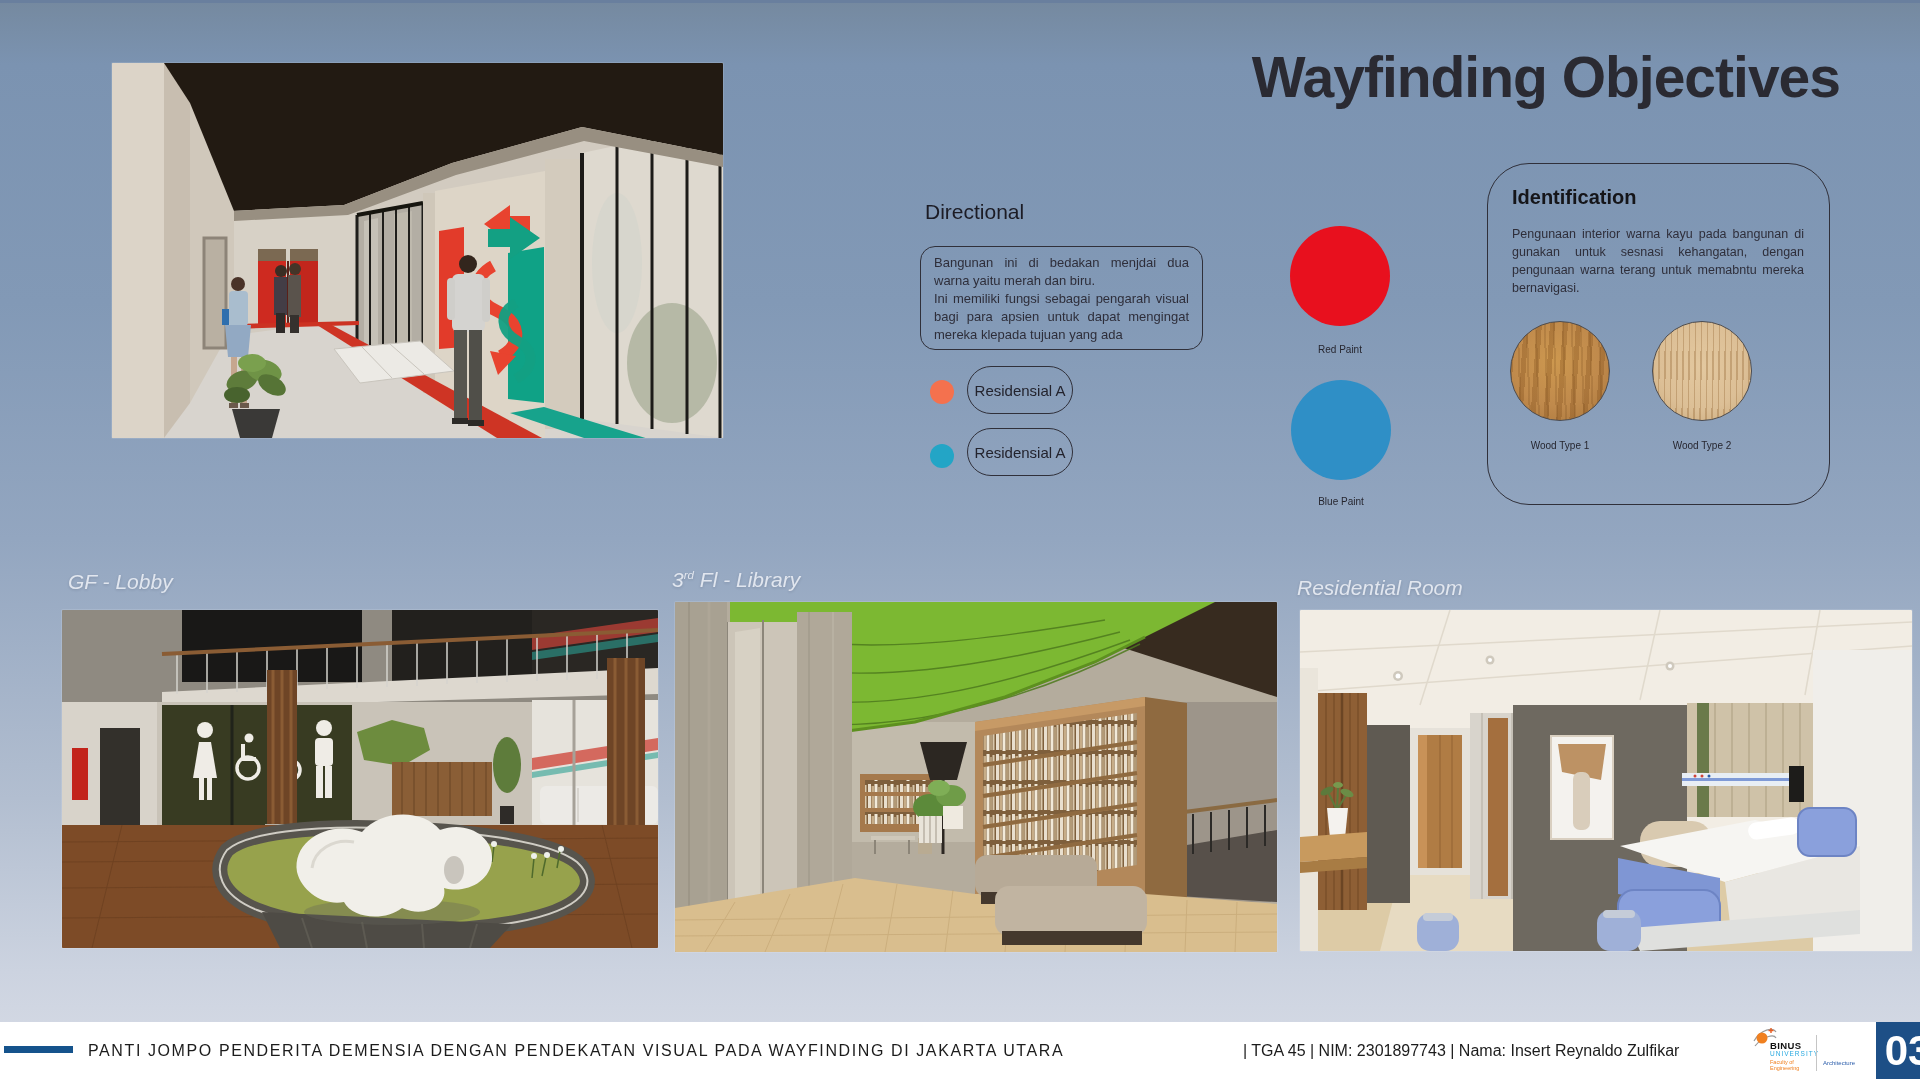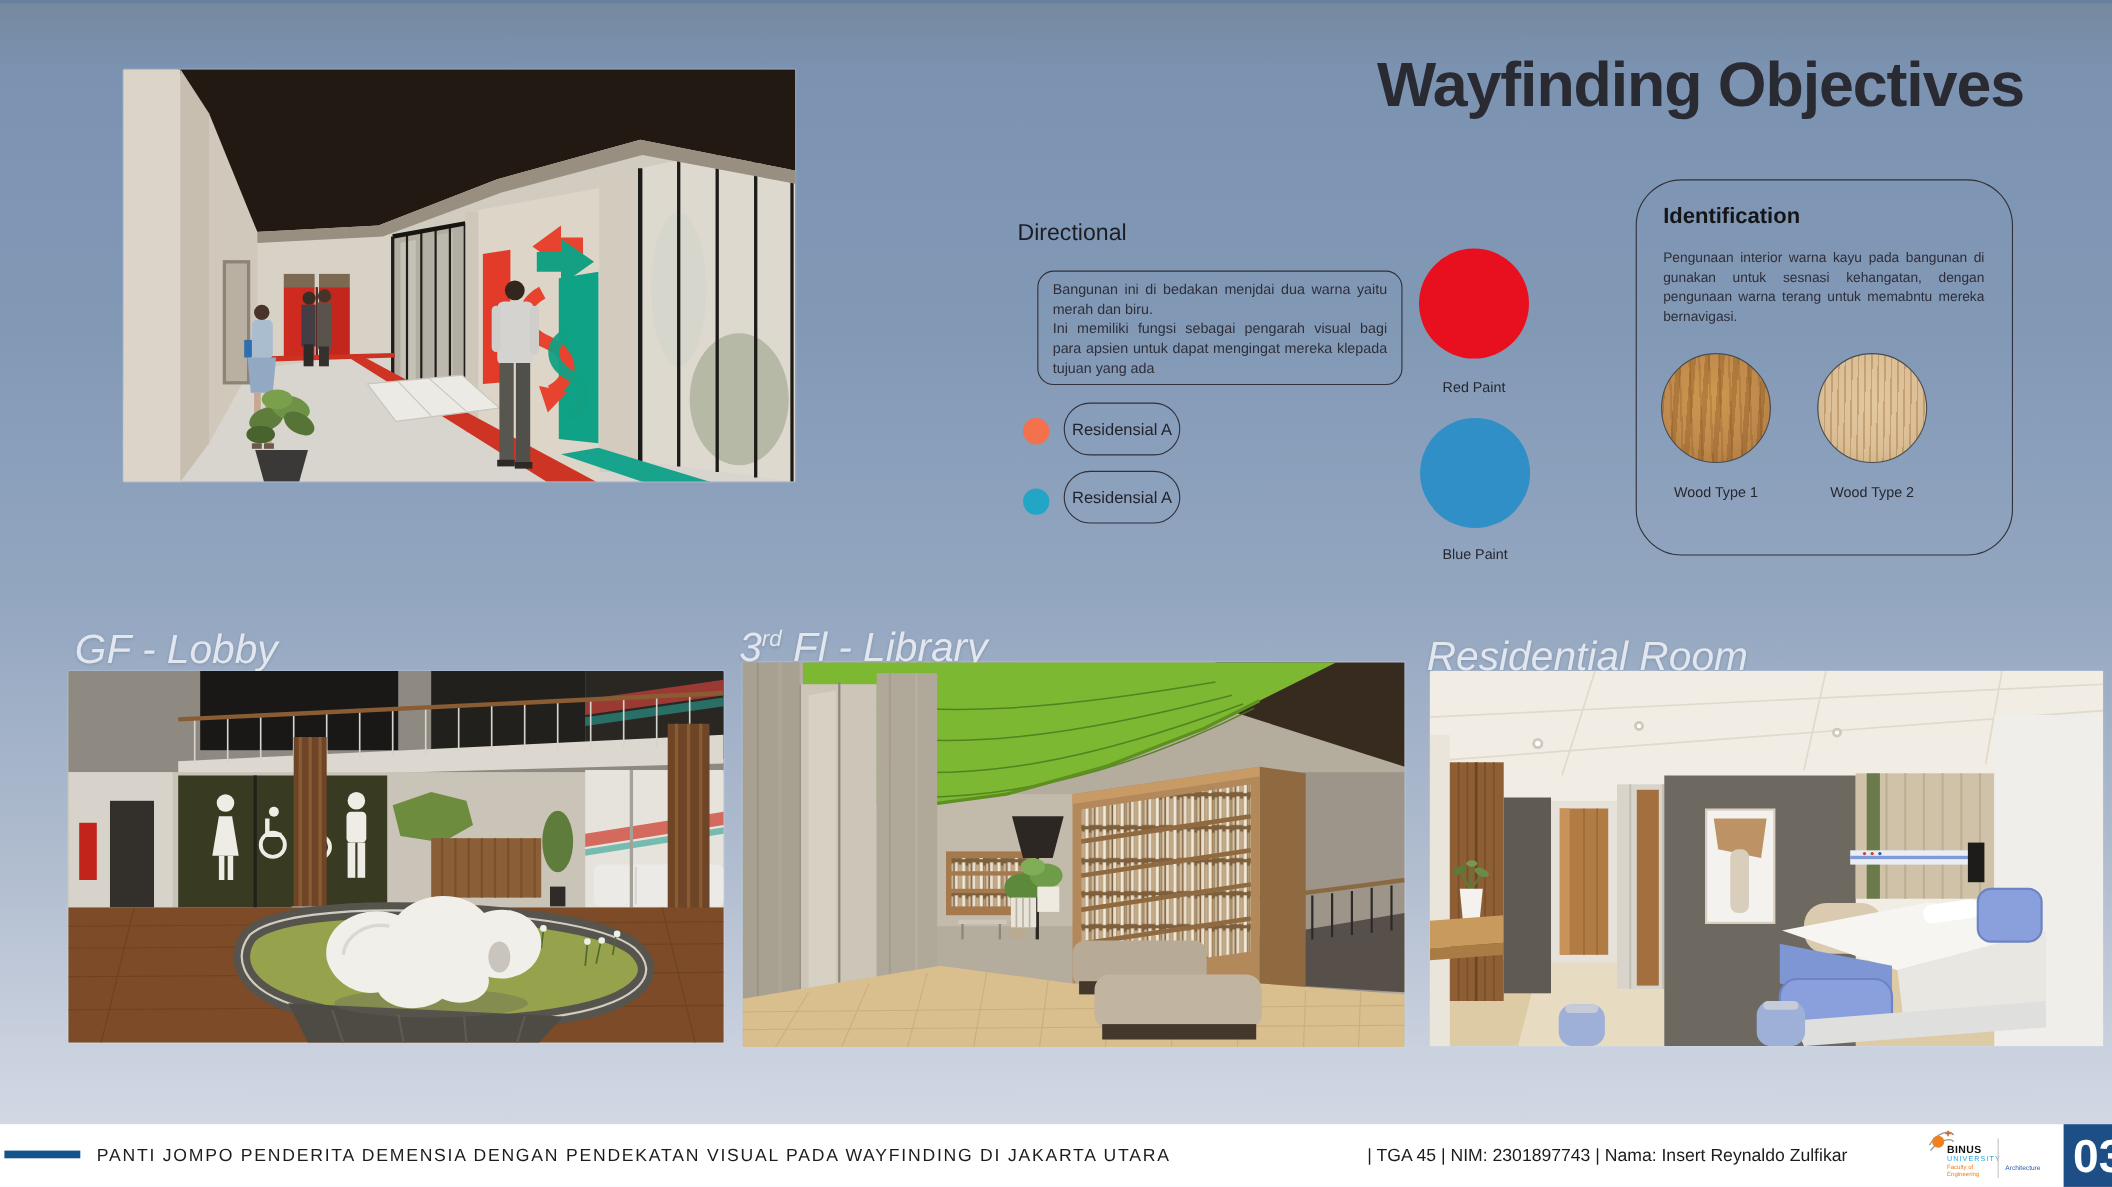--- a/index.html
+++ b/index.html
@@ -17,39 +17,39 @@
   }
   
   .photo{overflow:hidden;border-radius:1px;box-shadow:0 0 0 1px rgba(255,255,255,.12);}
   .photo svg{display:block;width:100%;height:100%;}
   .hero{left:112px;top:63px;width:611px;height:375px;}
   .ph-lobby{left:62px;top:610px;width:596px;height:338px;}
   .ph-library{left:675px;top:602px;width:602px;height:350px;}
   .ph-res{left:1300px;top:610px;width:612px;height:341px;}
   
   .sec-label{
-    font-style:italic;font-size:37px;color:#e8ecf3;opacity:.92;
+    font-style:italic;font-size:21px;color:#e8ecf3;opacity:.92;
     text-shadow:0 1px 3px rgba(50,60,80,.25);white-space:nowrap;
   }
   .sec-label sup{font-size:55%;}
   
   .h-dir{left:925px;top:200px;font-size:21px;font-weight:normal;color:#1c1c25;}
   .note-box{
-    left:920px;top:246px;width:332px;height:104px;border:1.5px solid #30303a;border-radius:15px;
-    box-sizing:border-box;padding:7px 13px;color:#2e2e3a;margin-left:23px;
+    left:920px;top:246px;width:283px;height:104px;border:1.5px solid #30303a;border-radius:15px;
+    box-sizing:border-box;padding:7px 13px;color:#2e2e3a;
   }
   .note-box p{margin:0;font-size:13px;line-height:1.38;text-align:justify;}
   .dot{width:24px;height:24px;border-radius:50%;}
   .pill{
     width:106px;height:48px;border:1.5px solid #30303a;border-radius:25px;box-sizing:border-box;
     display:flex;align-items:center;justify-content:center;font-size:15px;color:#23232d;
   }
   
   .paint{width:100px;height:100px;border-radius:50%;}
-  .cap{font-size:13px;color:#26262f;text-align:center;width:130px;}
+  .cap{font-size:10px;color:#26262f;text-align:center;width:130px;}
   
   .id-card{
     left:1487px;top:163px;width:343px;height:342px;border:1.5px solid #30303a;border-radius:42px;
     box-sizing:border-box;padding:22px 24px;color:#2e2e3a;
   }
   .id-card h2{margin:0 0 16px 0;font-size:20px;font-weight:bold;color:#151519;}
   .id-card p{margin:0;font-size:12.5px;line-height:1.45;text-align:justify;width:292px;}
   .wood{width:100px;height:100px;border-radius:50%;border:1px solid #4c4c50;box-sizing:border-box;}
   .wood1{
     background:

